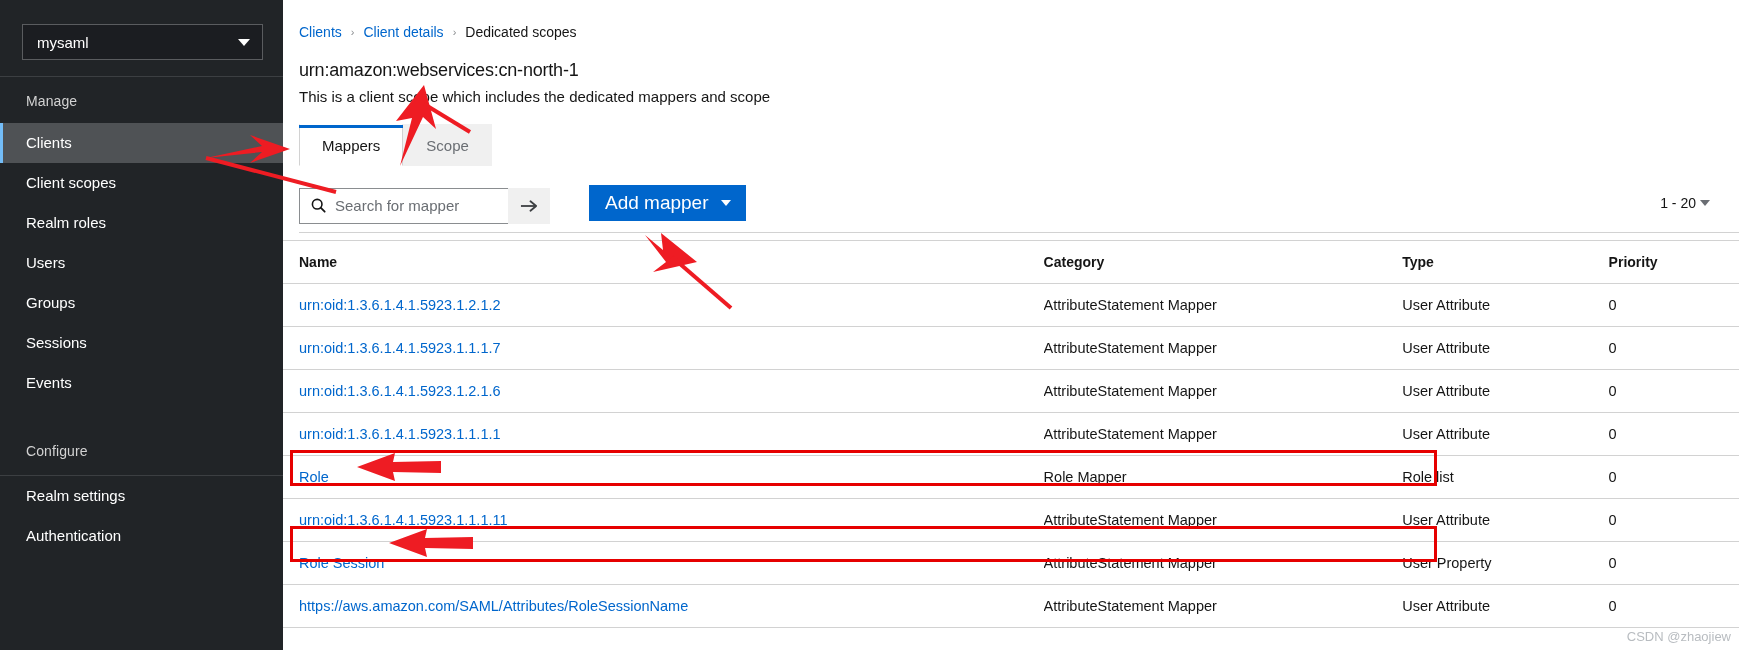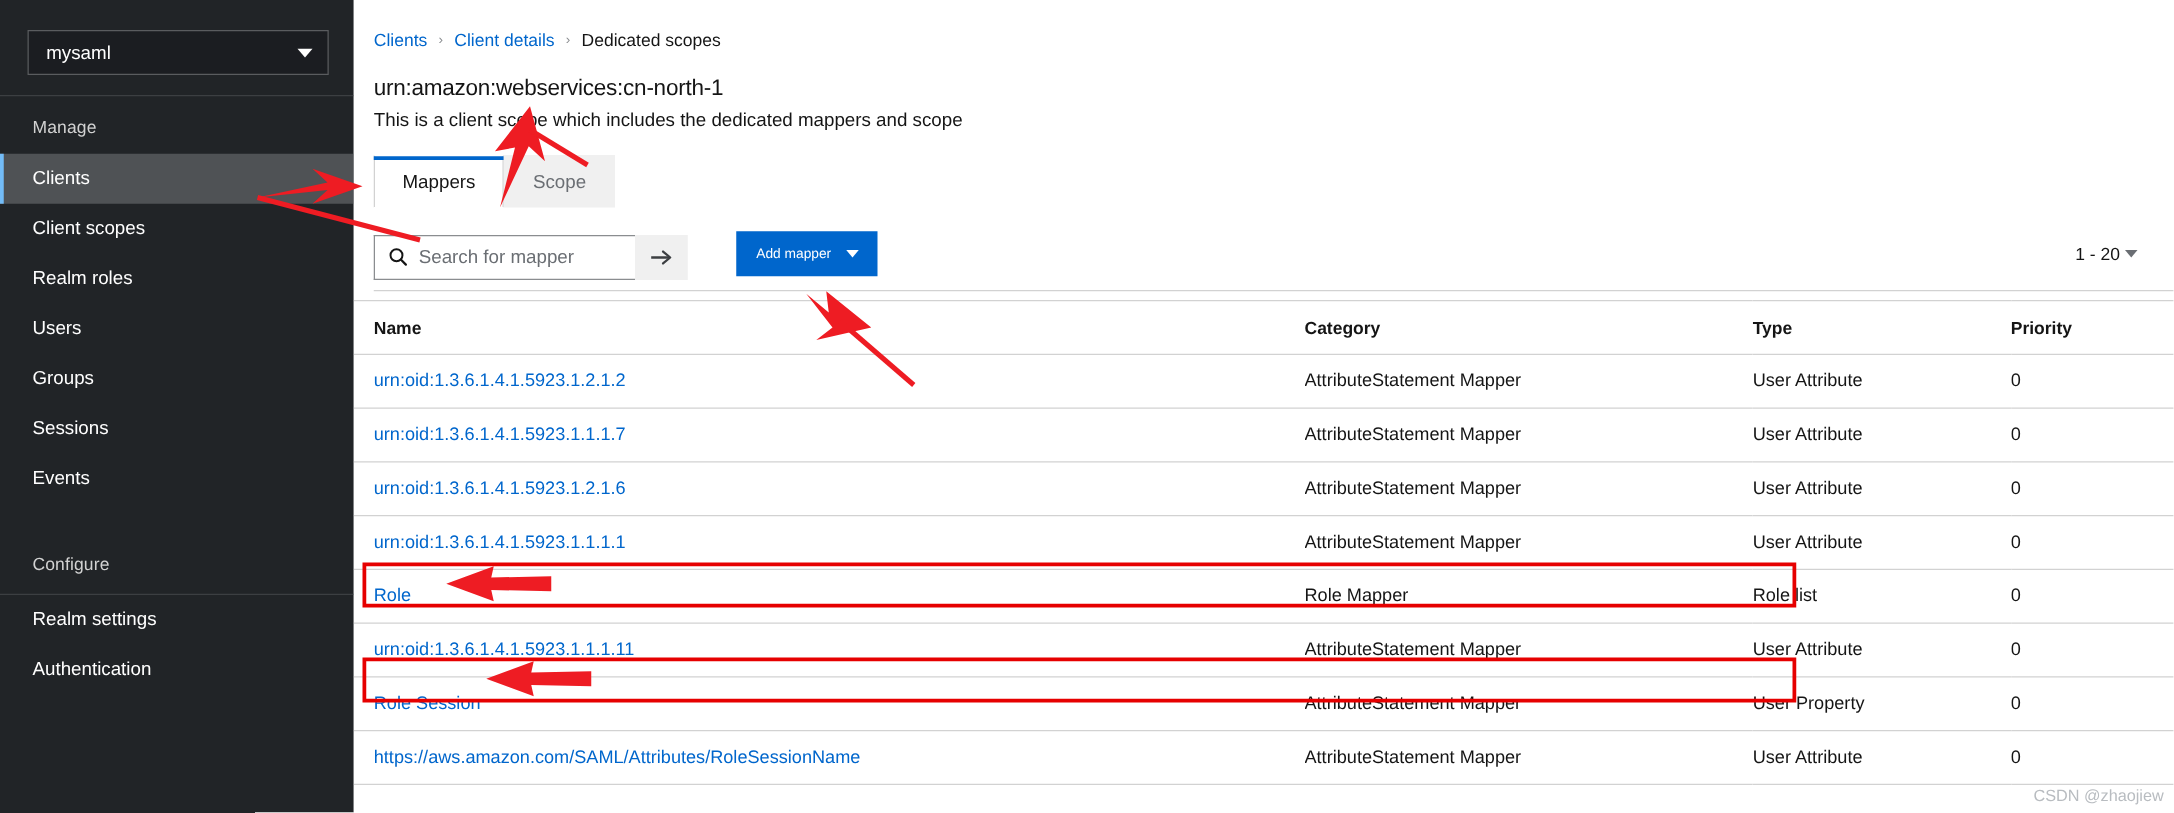--- a/index.html
+++ b/index.html
@@ -162,21 +162,21 @@
     display: flex; align-items: center; justify-content: center;
     cursor: pointer;
   }
   .add-btn-group {
     display: flex; height: 36px;
     margin-left: 39px;
     background: #0066cc;
     cursor: pointer;
   }
   .add-btn-label {
-    color: #fff; font-size: 11px;
+    color: #fff; font-size: 19px;
     display: flex; align-items: center;
     padding: 0 12px 0 16px;
   }
   .add-btn-caret {
     display: flex; align-items: center;
     padding: 0 15px 0 0;
   }
   .add-btn-caret i {
     width: 0; height: 0;
     border-left: 5px solid transparent;

